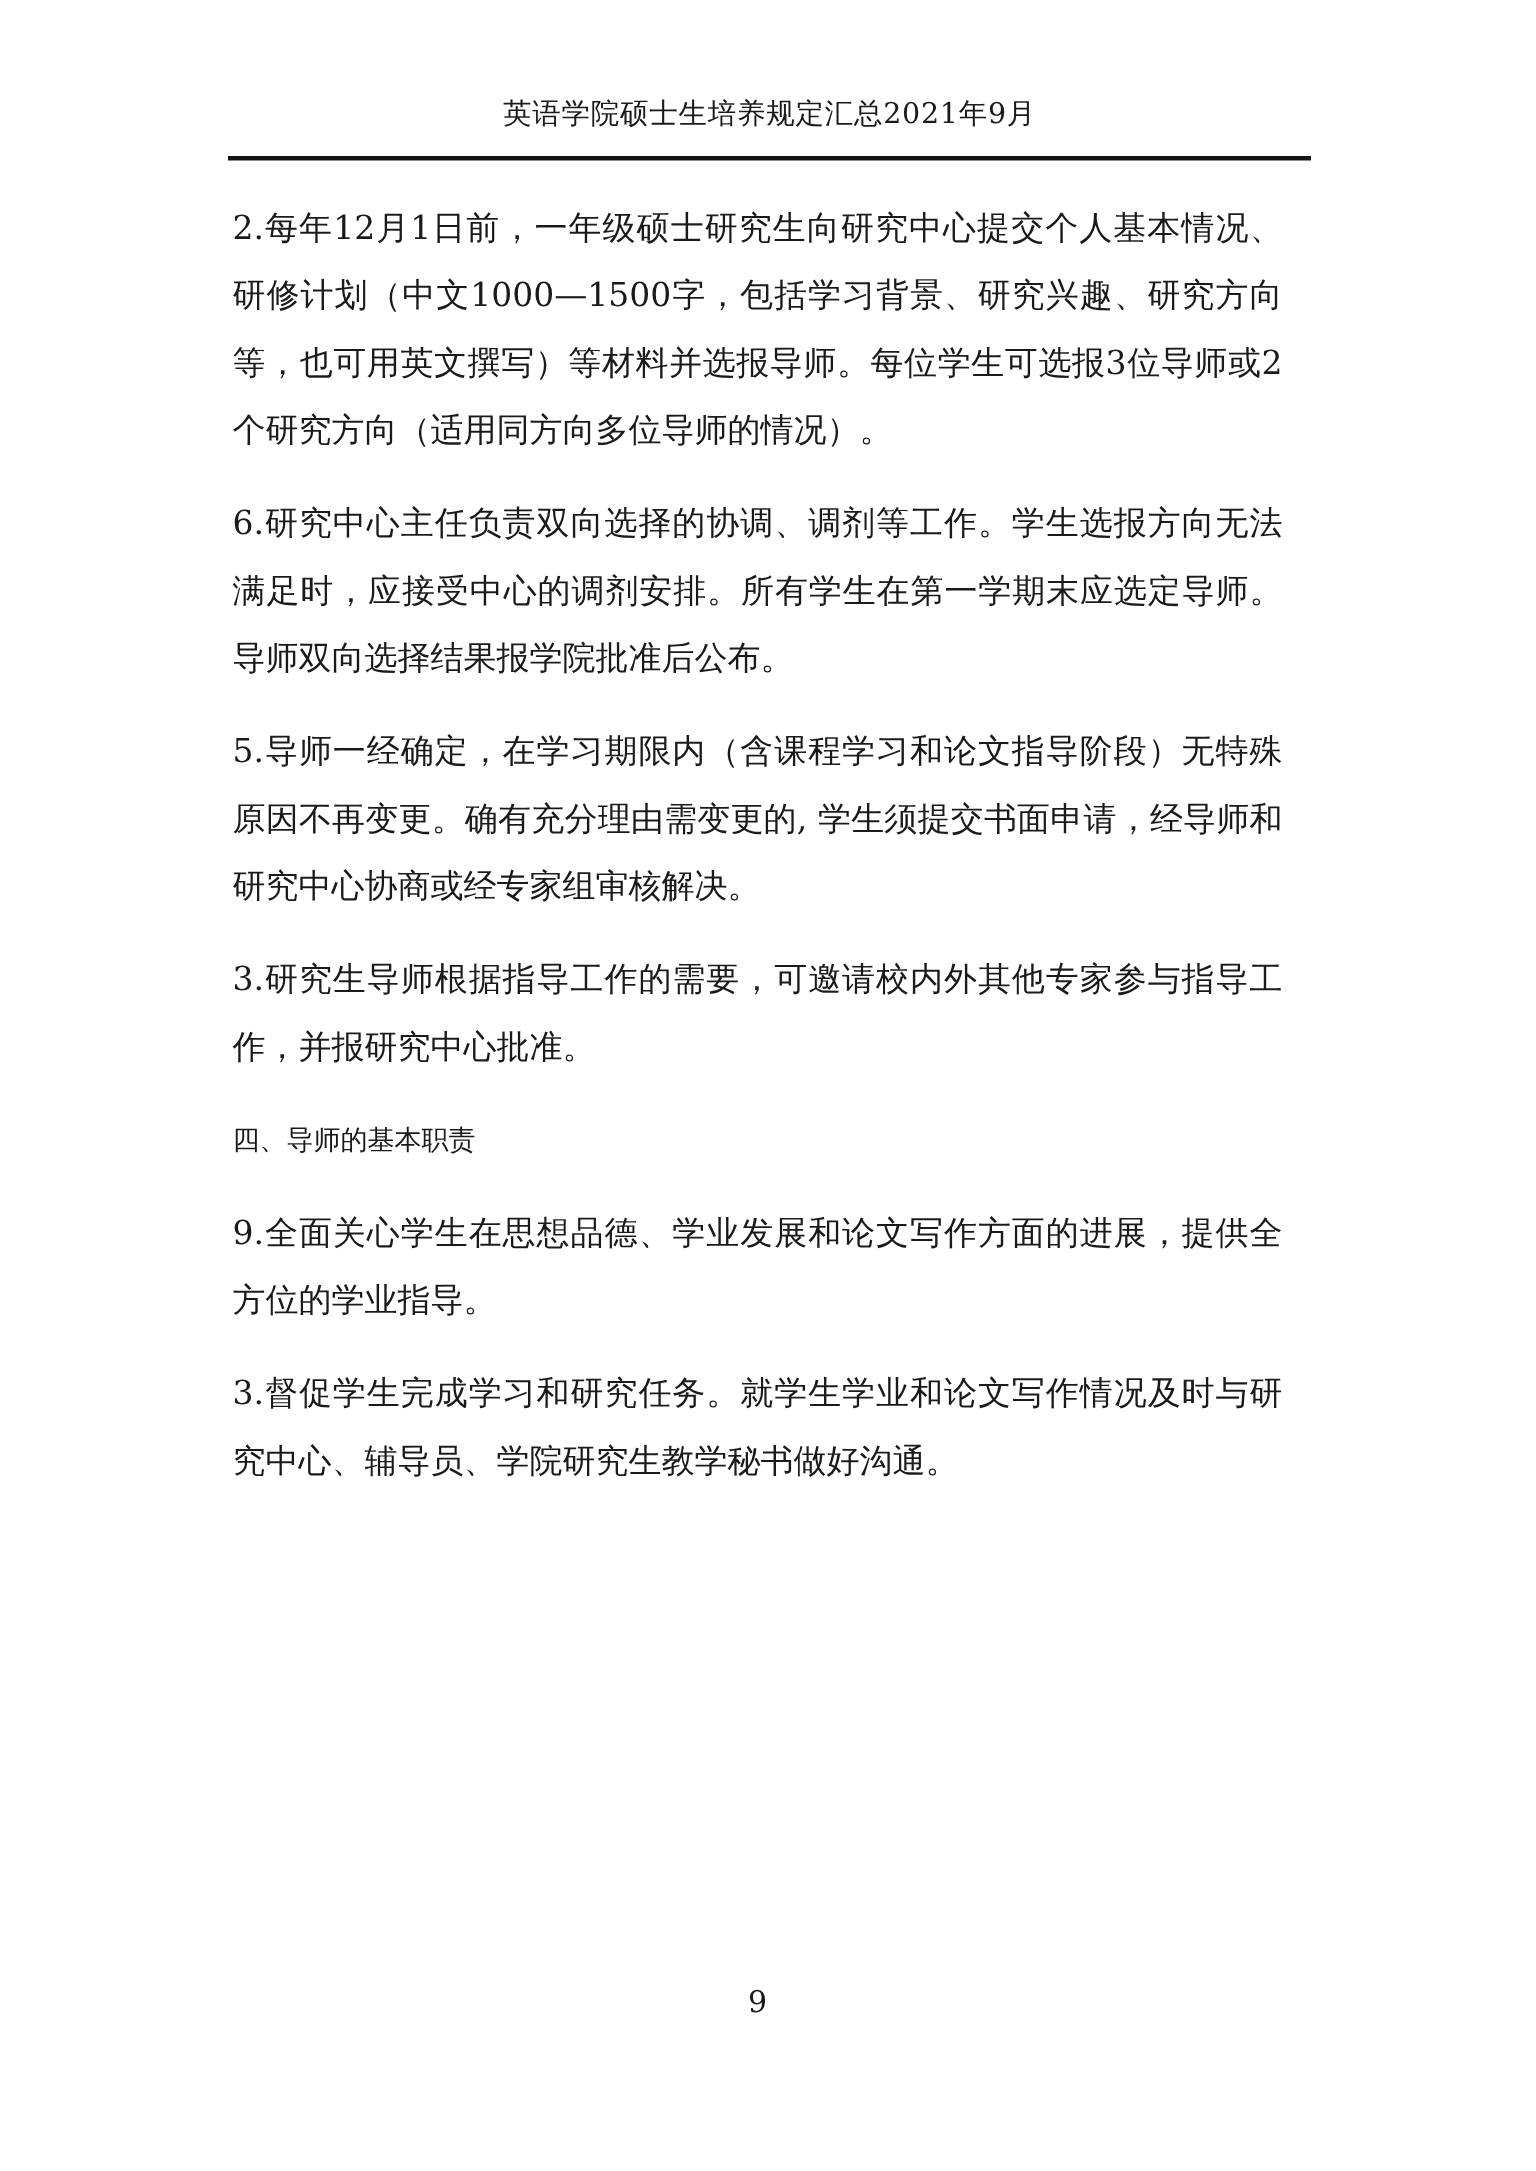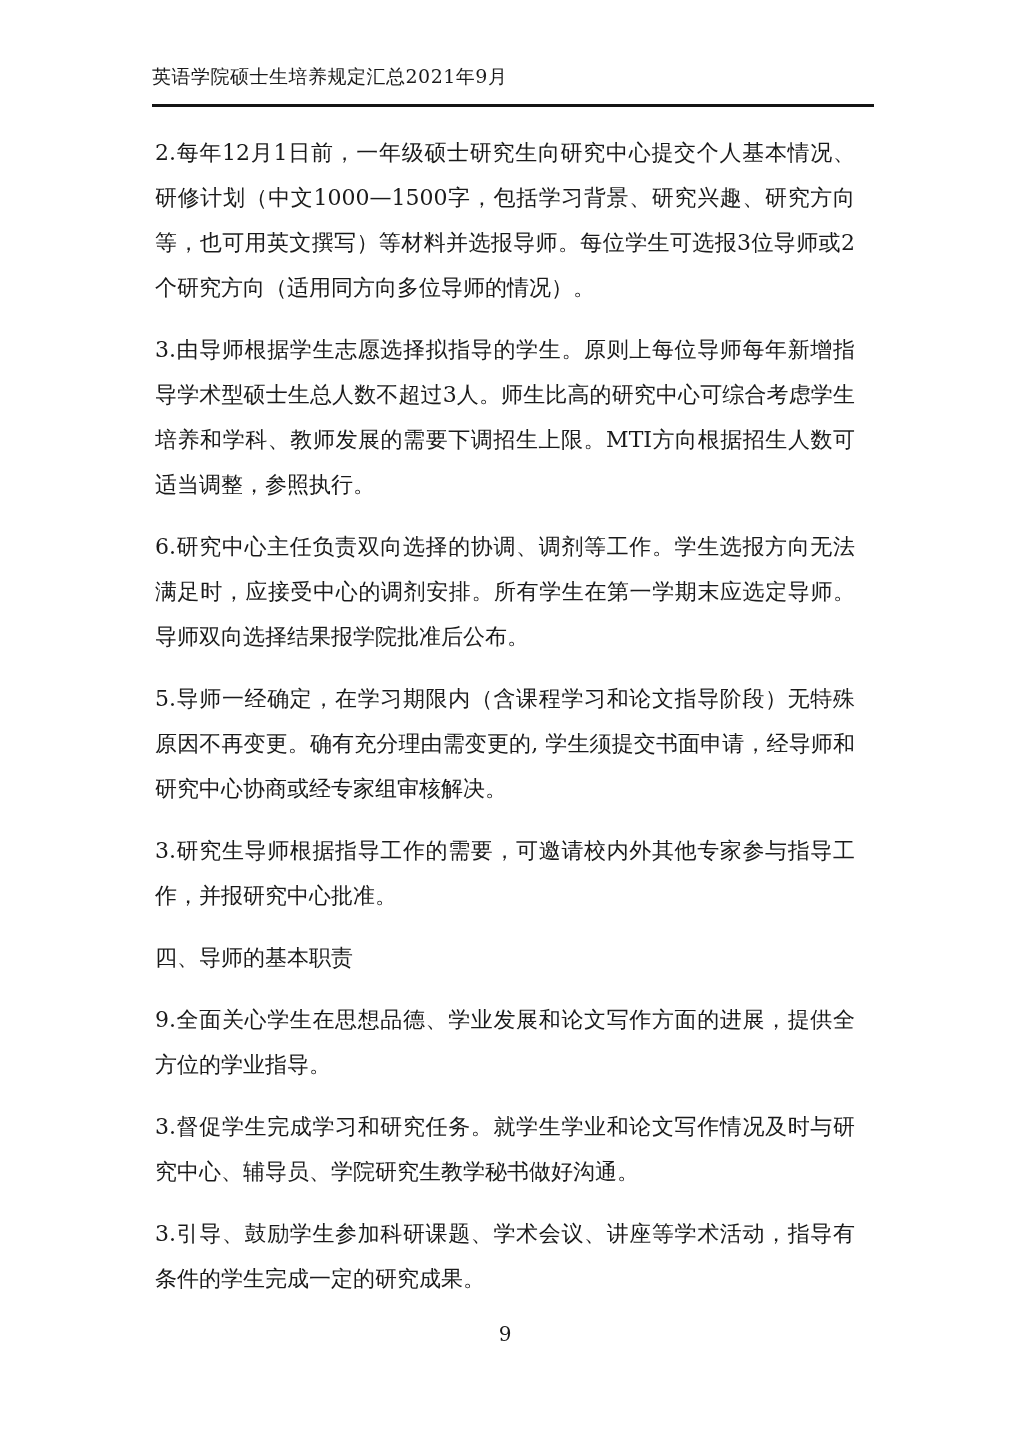--- a/index.html
+++ b/index.html
@@ -15,21 +15,21 @@
     color: #1a1a1a;
     font-family: "DejaVu Serif", "Liberation Serif", serif;
     overflow: hidden;
     box-sizing: border-box;
   }
   .running-header {
     position: absolute;
     top: 63px;
     left: 152px;
     width: 722px;
-    text-align: left;
+    text-align: center;
     font-size: 19px;
     line-height: 26px;
     letter-spacing: 0.5px;
     white-space: nowrap;
   }
   .header-rule {
     position: absolute;
     top: 104px;
     left: 152px;
     width: 722px;
@@ -44,21 +44,21 @@
     font-size: 22px;
     line-height: 45px;
     text-align: justify;
     text-justify: inter-ideograph;
   }
   .body-text p {
     margin: 0 0 17px 0;
   }
   .section-heading {
     margin: 0 0 17px 0;
-    font-size: 22px;
+    font-size: 18px;
     font-weight: normal;
     line-height: 45px;
   }
   .page-number {
     position: absolute;
     top: 1320px;
     left: 155px;
     width: 700px;
     text-align: center;
     font-size: 20px;
@@ -71,33 +71,31 @@
 <div class="page">
 
   <div class="running-header">英语学院硕士生培养规定汇总2021年9月</div>
 
   <div class="header-rule"></div>
 
   <div class="body-text">
 
     <p>2.每年12月1日前，一年级硕士研究生向研究中心提交个人基本情况、研修计划（中文1000—1500字，包括学习背景、研究兴趣、研究方向等，也可用英文撰写）等材料并选报导师。每位学生可选报3位导师或2个研究方向（适用同方向多位导师的情况）。</p>
 
-    <p>3.由导师根据学生志愿选择拟指导的学生。原则上每位导师每年新增指导学术型硕士生总人数不超过3人。师生比高的研究中心可综合考虑学生培养和学科、教师发展的需要下调招生上限。MTI方向根据招生人数可适当调整，参照执行。</p>
 
     <p>6.研究中心主任负责双向选择的协调、调剂等工作。学生选报方向无法满足时，应接受中心的调剂安排。所有学生在第一学期末应选定导师。导师双向选择结果报学院批准后公布。</p>
 
     <p>5.导师一经确定，在学习期限内（含课程学习和论文指导阶段）无特殊原因不再变更。确有充分理由需变更的, 学生须提交书面申请，经导师和研究中心协商或经专家组审核解决。</p>
 
     <p>3.研究生导师根据指导工作的需要，可邀请校内外其他专家参与指导工作，并报研究中心批准。</p>
 
     <h2 class="section-heading">四、导师的基本职责</h2>
 
     <p>9.全面关心学生在思想品德、学业发展和论文写作方面的进展，提供全方位的学业指导。</p>
 
     <p>3.督促学生完成学习和研究任务。就学生学业和论文写作情况及时与研究中心、辅导员、学院研究生教学秘书做好沟通。</p>
 
-    <p>3.引导、鼓励学生参加科研课题、学术会议、讲座等学术活动，指导有条件的学生完成一定的研究成果。</p>
 
   </div>
 
   <div class="page-number">9</div>
 
 </div>
 
 </body></html>

